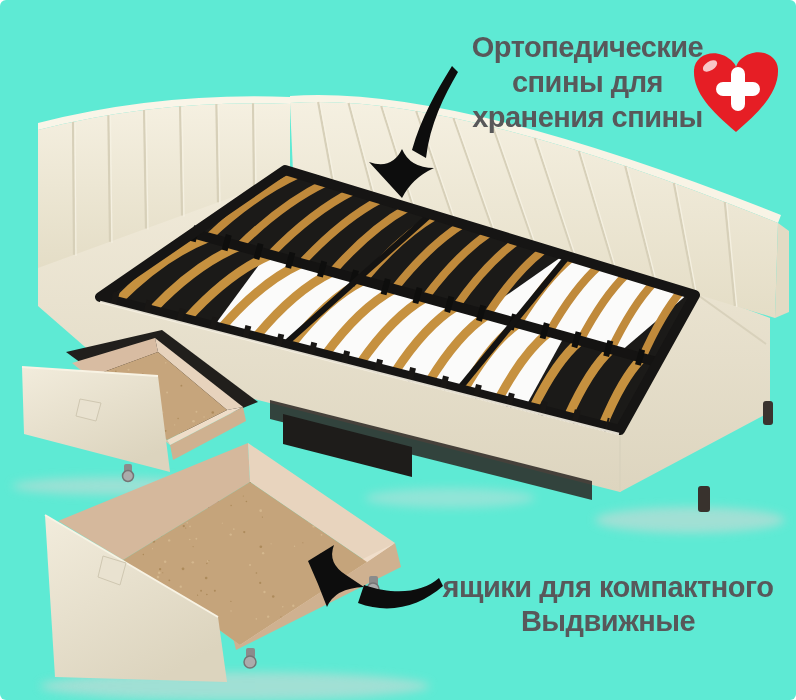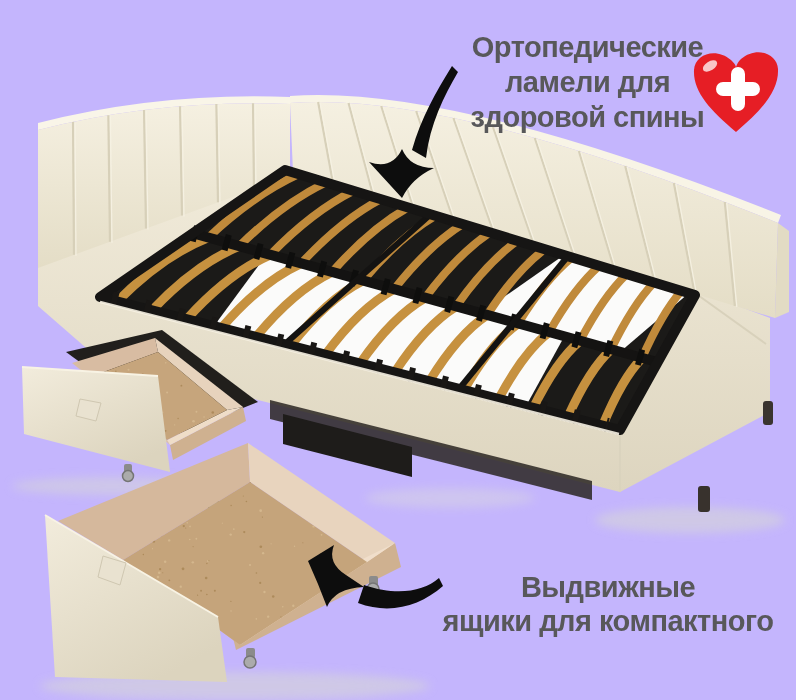--- a/index.html
+++ b/index.html
@@ -1,18 +1,19 @@
 <!DOCTYPE html>
 <html><head>
 <meta charset="utf-8">
 <style>
   html,body{margin:0;padding:0;background:#ffffff;}
   .stage{
-    position:relative;width:796px;height:700px;background:#c4b5fd;overflow:hidden;
+    position:relative;width:796px;height:700px;background:#5eead4;overflow:hidden;
     font-family:"Liberation Sans", sans-serif;
+    border-radius:6px;
   }
   .stage svg{position:absolute;left:0;top:0;}
   .ann{
     position:absolute;text-align:center;color:#58585a;font-weight:700;
     -webkit-font-smoothing:antialiased;
   }
   .ann-top{left:415px;top:30px;width:345px;font-size:29px;line-height:35px;letter-spacing:-0.5px;}
   .ann-bottom{left:426px;top:570px;width:364px;font-size:29px;line-height:34px;letter-spacing:-0.5px;}
 </style>
 </head>
@@ -402,22 +403,22 @@
     <path d="M736,132 C710,110 693,92 694,70 C695,54 716,47 731,60 C734,63 735,64 736,67
              C737,64 738,62 741,59 C756,46 777,53 778,69 C779,91 762,110 736,132 Z" fill="#e61e25"></path>
     <ellipse cx="710" cy="66" rx="8" ry="4.5" transform="rotate(-32 710 66)" fill="#ffffff" opacity="0.75"></ellipse>
     <rect x="716" y="82" width="44" height="14" rx="7" fill="#ffffff"></rect>
     <rect x="731" y="67" width="14" height="44" rx="7" fill="#ffffff"></rect>
   </g>
 </svg>
 
   <div class="ann ann-top">
     <div>Ортопедические</div>
-    <div>ламели для</div>
-    <div>здоровой спины</div>
+    <div>спины для</div>
+    <div>хранения спины</div>
   </div>
 
   <div class="ann ann-bottom">
+    <div>ящики для компактного</div>
     <div>Выдвижные</div>
-    <div>ящики для компактного</div>
   </div>
 
 </div>
 
 </body></html>

